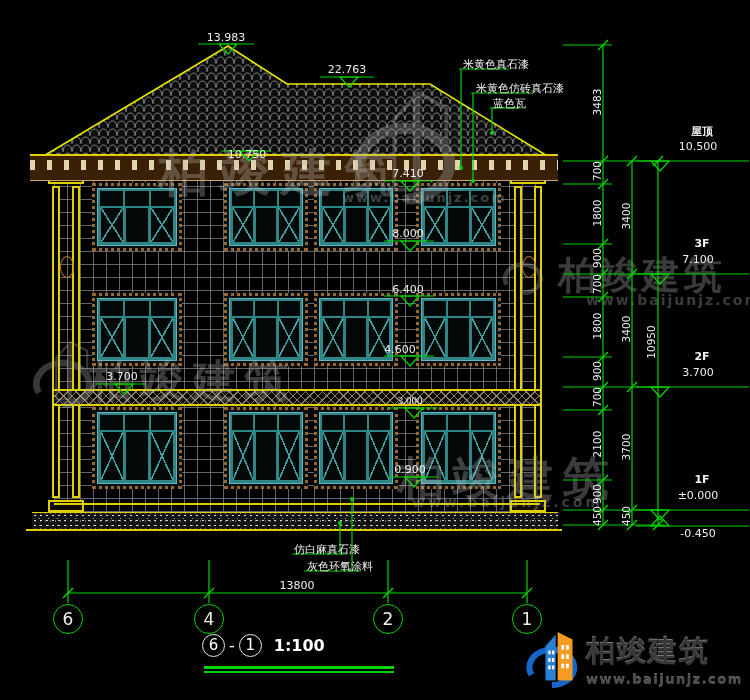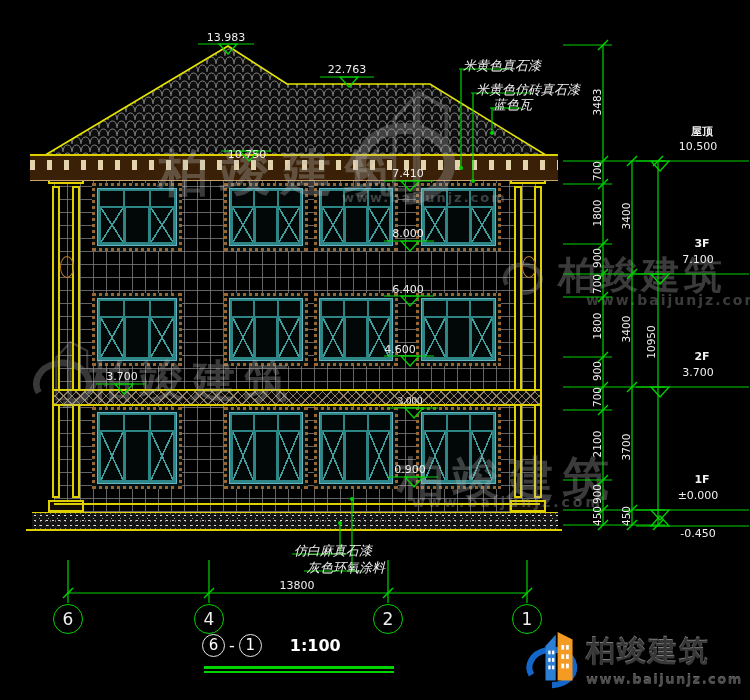--- a/index.html
+++ b/index.html
@@ -44,33 +44,33 @@
   .win .tr{display:flex;height:15px;gap:2px;padding:2px;}
   .win .tr i{flex:1;background:#020808;}
   .win .lo{flex:1;display:flex;gap:3px;padding:3px;padding-top:0;}
   .win .lo i{flex:1;background:#020808;}
   .win .lo i.x{background-image:
       linear-gradient(to top right,transparent calc(50% - .8px),#3fa0a0 calc(50% - .8px) calc(50% + .8px),transparent calc(50% + .8px)),
       linear-gradient(to bottom right,transparent calc(50% - .8px),#3fa0a0 calc(50% - .8px) calc(50% + .8px),transparent calc(50% + .8px));}
   
   .dimtext{position:absolute;color:#efefef;font-size:11px;white-space:nowrap;z-index:6;text-align:center;}
   .vtext{transform:rotate(-90deg);}
-  .cnnote{position:absolute;color:#f2f2f2;font-size:13px;white-space:nowrap;z-index:6;font-style:italic;}
+  .cnnote{position:absolute;color:#f2f2f2;font-size:11px;white-space:nowrap;z-index:6;}
   .flabel{position:absolute;color:#f2f2f2;font-size:11px;font-weight:bold;white-space:nowrap;z-index:6;}
   .bubble{position:absolute;width:30px;height:30px;border:1.7px solid #00d400;border-radius:50%;
         color:#efefef;font-size:17px;text-align:center;line-height:28px;z-index:6;box-sizing:border-box;}
   
   .wm{position:absolute;color:#b9b9b9;opacity:.32;z-index:5;font-weight:bold;white-space:nowrap;pointer-events:none;}
   .wmlogo{position:absolute;opacity:.3;z-index:5;}
   
   .titleblock{position:absolute;left:202px;top:634px;display:flex;align-items:center;gap:4px;z-index:6;color:#fff;}
   .titleblock .circ{display:inline-block;width:23px;height:23px;border:1.6px solid #e8e8e8;border-radius:50%;
         font-size:15px;line-height:21px;text-align:center;box-sizing:border-box;}
   .titleblock .tname{font-size:25px;font-weight:bold;letter-spacing:1px;}
-  .titleblock .tscale{font-size:16px;font-weight:bold;margin-left:24px;}
+  .titleblock .tscale{font-size:16px;font-weight:bold;margin-left:8px;}
   .tunder1{position:absolute;left:204px;top:666px;width:190px;height:3px;background:#00d400;z-index:6;}
   .tunder2{position:absolute;left:204px;top:671px;width:190px;height:2px;background:#00d400;z-index:6;}
   
   .brand{position:absolute;left:524px;top:626px;display:flex;align-items:center;gap:6px;z-index:6;}
   .brand .bt .bname{font-size:29px;font-weight:bold;color:#383838;letter-spacing:2px;
         text-shadow:0 -1px 0 #7d7d7d,0 2px 3px #000;}
   .brand .bt .burl{font-size:13px;font-weight:bold;color:#4b4b4b;letter-spacing:1.5px;
         text-shadow:0 -1px 0 #6e6e6e;}
 </style>
 </head>

